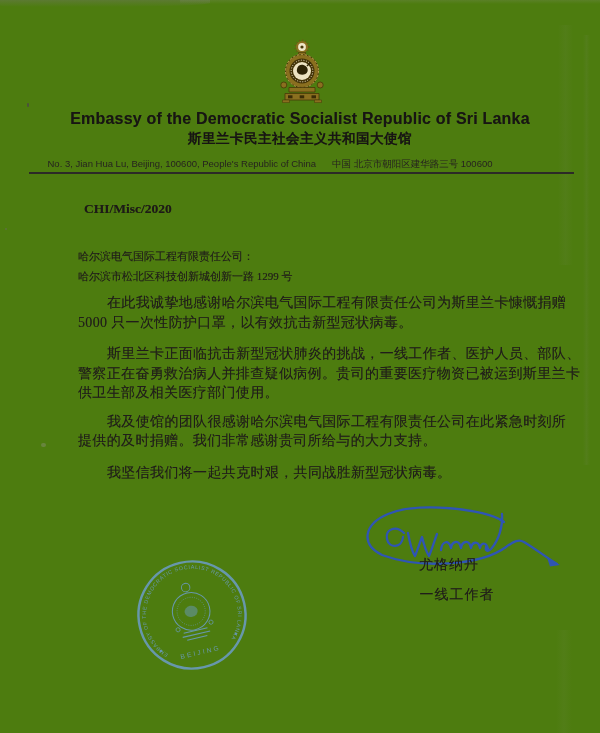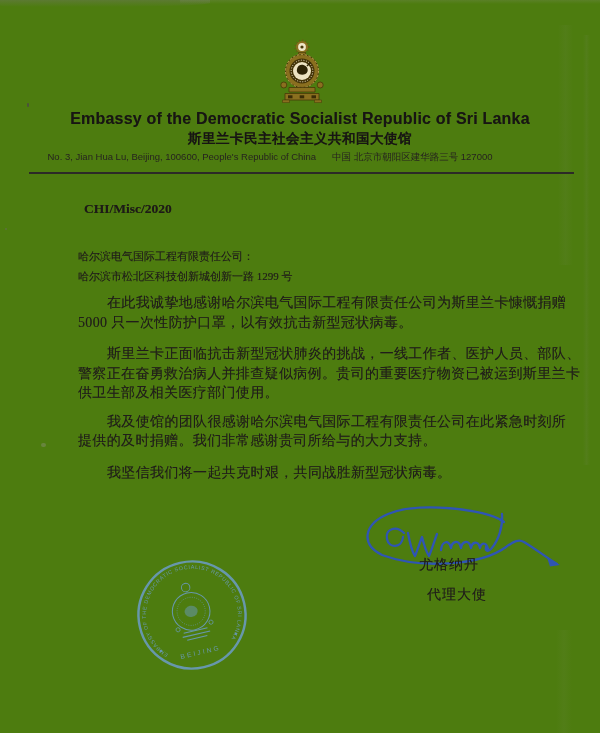--- a/index.html
+++ b/index.html
@@ -15,21 +15,21 @@
   .name-en{
     position:absolute;left:0;top:110px;width:600px;text-align:center;
     font-family:"Liberation Sans","DejaVu Sans",sans-serif;
     font-weight:bold;font-size:16px;letter-spacing:.2px;color:#171513;
   }
   .name-zh{
     position:absolute;left:0;top:130px;width:600px;text-align:center;
     font-weight:bold;font-size:13.5px;letter-spacing:.5px;color:#171513;
   }
   .addr{
-    position:absolute;left:0;top:151px;width:540px;
+    position:absolute;left:0;top:158px;width:540px;
     display:flex;justify-content:center;gap:16px;
     font-family:"Liberation Sans","DejaVu Sans",sans-serif;
     font-size:9.5px;color:#26231f;
   }
   .rule{
     position:absolute;left:29px;top:172px;width:545px;height:0;
     border-top:2px solid #2c2a27;
   }
   
   .ref{position:absolute;left:84px;top:201px;font-size:13.5px;font-weight:bold;color:#1d1a17;}
@@ -97,21 +97,21 @@
       <rect x="34.5" y="56.3" width="4.5" height="3" fill="#3a2d07"></rect>
       <rect x="5.5" y="61" width="7" height="2.6" fill="#8a6f1f" stroke="#473808" stroke-width="0.5"></rect>
       <rect x="37.5" y="61" width="7" height="2.6" fill="#8a6f1f" stroke="#473808" stroke-width="0.5"></rect>
     </g>
   </svg>
 
   <div class="name-en txt">Embassy of the Democratic Socialist Republic of Sri Lanka</div>
   <div class="name-zh txt">斯里兰卡民主社会主义共和国大使馆</div>
   <div class="addr">
     <span>No. 3, Jian Hua Lu, Beijing, 100600, People's Republic of China</span>
-    <span>中国 北京市朝阳区建华路三号 127000</span>
+    <span>中国 北京市朝阳区建华路三号 100600</span>
   </div>
   <div class="rule"></div>
 
   <div class="ref txt">CHI/Misc/2020</div>
 
   <div class="recipient txt">
     <div>哈尔滨电气国际工程有限责任公司：</div>
     <div>哈尔滨市松北区科技创新城创新一路 1299 号</div>
   </div>
 
@@ -141,21 +141,21 @@
       <path d="M50 27 C52 38 55 47 57 50 C60 43 62 36 64 31 C66 39 69 47 71 50 C74 43 77 33 79 28"></path>
       <path d="M83 44 C84 35 91 33 93 42 C94 35 101 33 103 42 C104 35 111 33 113 42 C114 36 120 34 122 42 C123 37 128 35 130 43"></path>
       <path d="M144 8 C145 20 141 34 133 43 C130 46 127 45 128 41"></path>
 
       <path d="M146 16 C128 2 58 -4 30 8 C6 18 2 38 24 49 C62 63 122 60 148 41 C156 35 161 33 166 36 C176 42 188 51 199 58"></path>
     </g>
     <polygon points="202,59 189,51.5 192,60.5" fill="#2f55b4"></polygon>
   </svg>
 
   <div class="sig-name txt">尤格纳丹</div>
-  <div class="sig-title txt">代理大使</div>
+  <div class="sig-title txt">一线工作者</div>
 
   <svg class="seal" viewBox="-65 -65 130 130">
     <g transform="rotate(-13)" stroke="#6d9ecf" fill="none">
       <circle r="57" stroke-width="2.6"></circle>
       <defs>
         <path id="sealArc" d="M -34 35 A 49 49 0 1 1 34 35"></path>
       </defs>
       <text font-family="Liberation Sans, DejaVu Sans, sans-serif" font-size="5.7" fill="#6d9ecf" stroke="none" letter-spacing="0.2">
         <textPath href="#sealArc" startOffset="0" textLength="231">EMBASSY OF THE DEMOCRATIC SOCIALIST REPUBLIC OF SRI LANKA</textPath>
       </text>

